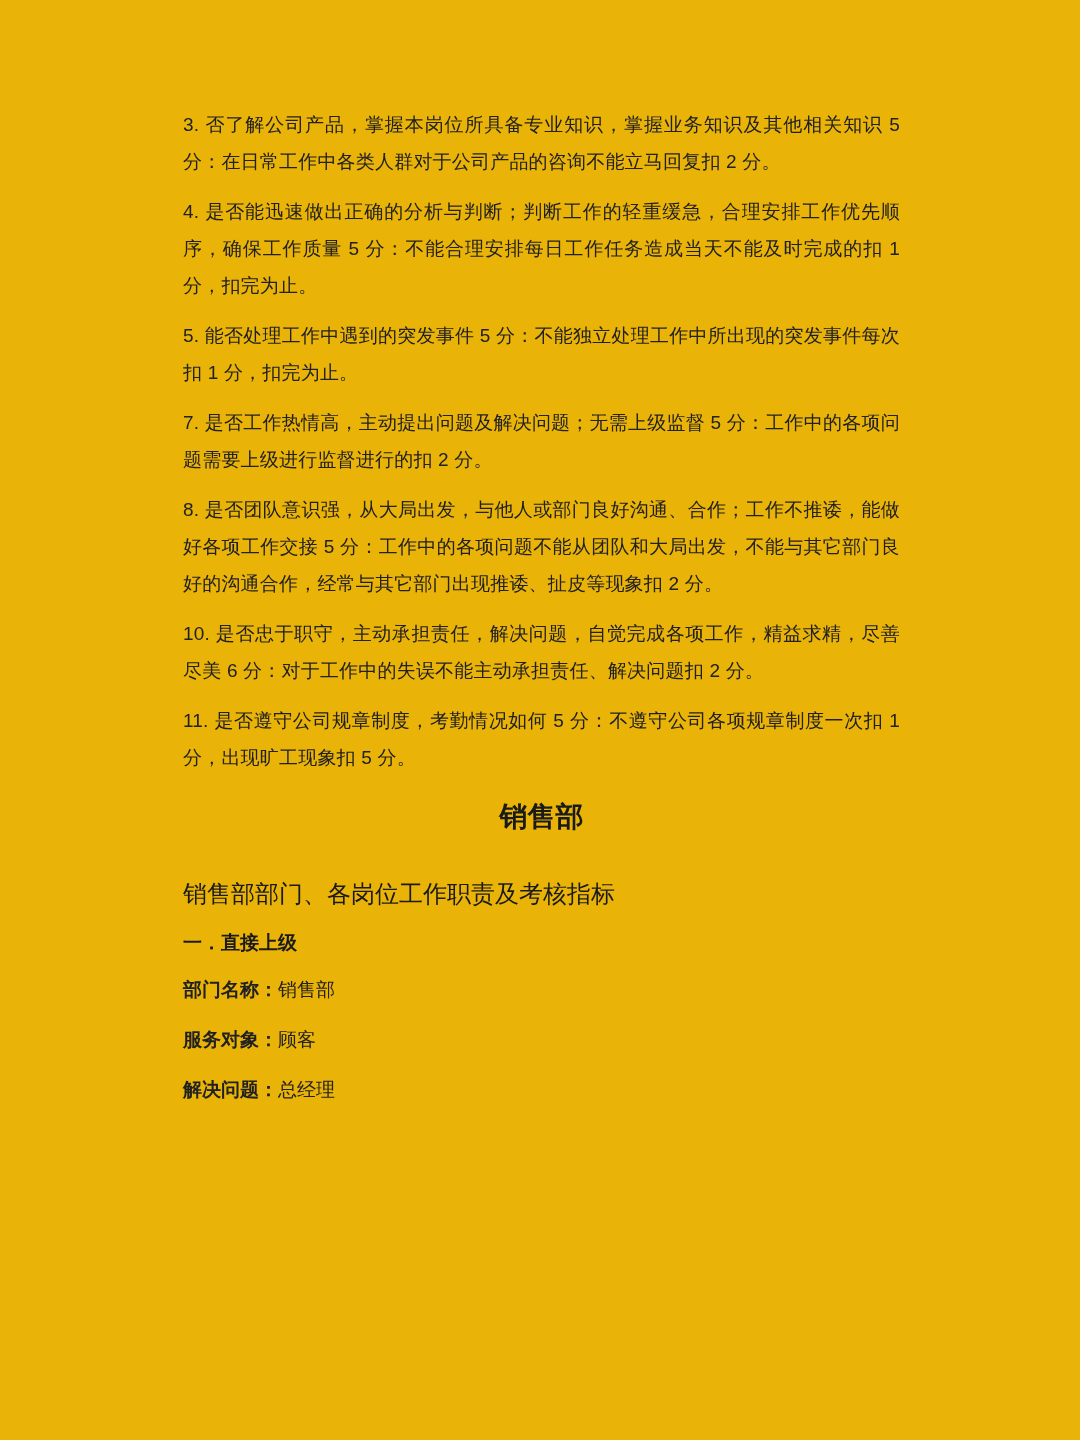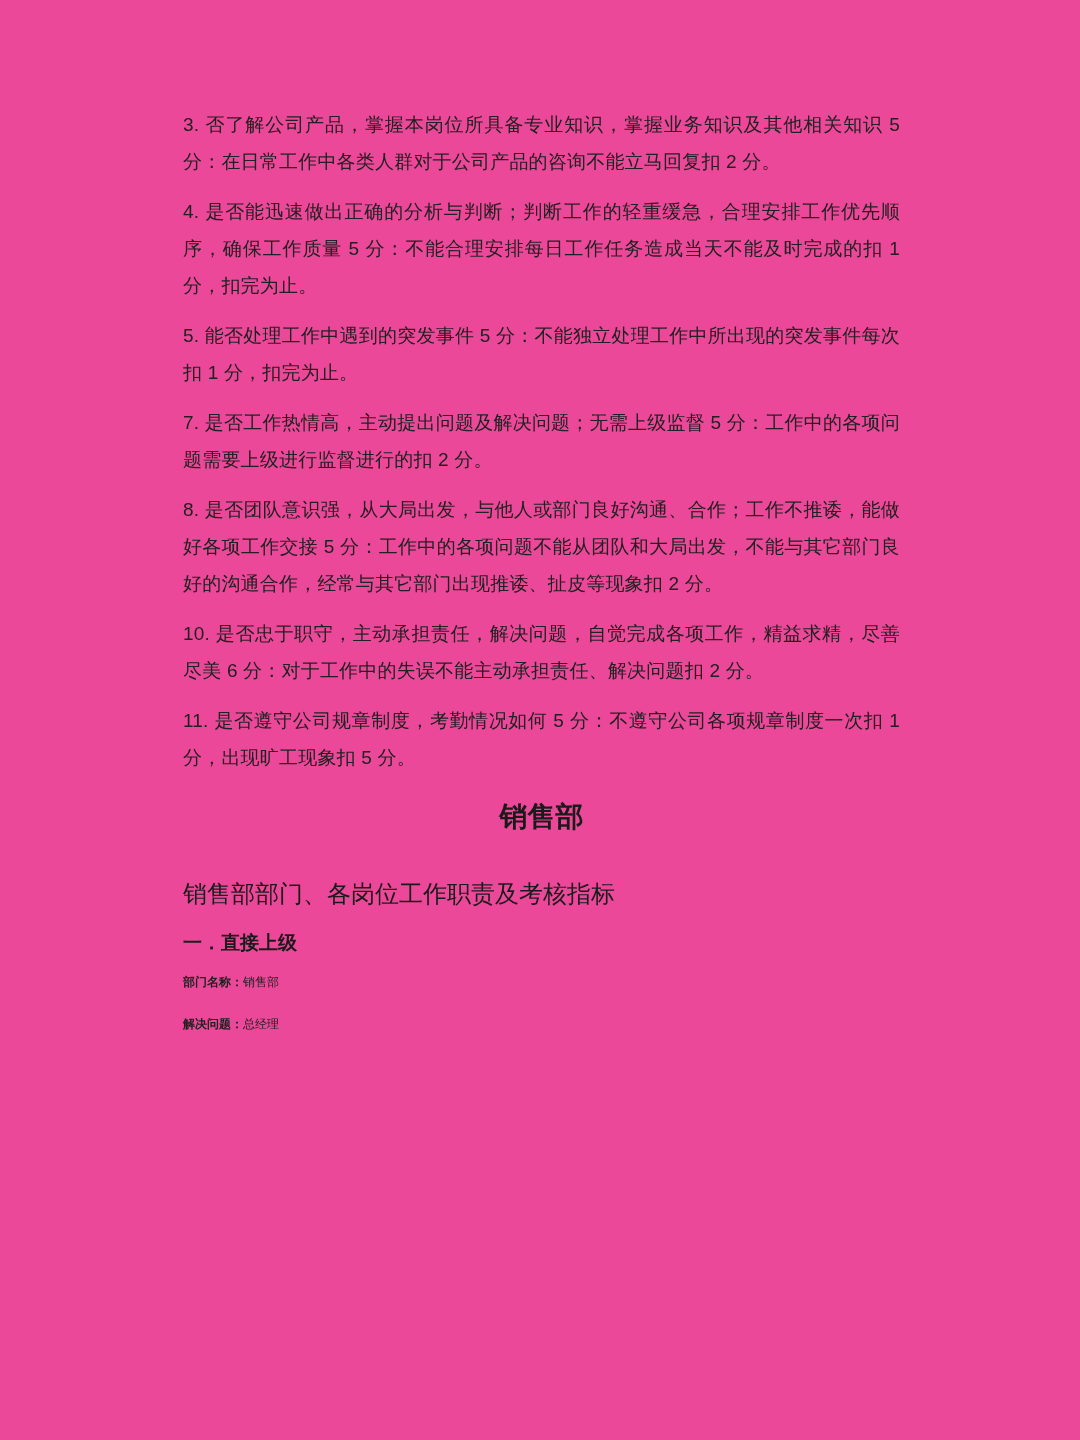--- a/index.html
+++ b/index.html
@@ -12,21 +12,21 @@
     height: 1440px;
     overflow: hidden;
     font-family: "Liberation Sans", "DejaVu Sans", sans-serif;
     color: #212121;
   }
   .page {
     box-sizing: border-box;
     width: 1080px;
     height: 1440px;
     padding: 106px 180px 40px 183px;
-    background: #ec4899;
+    background: #eab308;
   }
   .para {
     font-size: 19px;
     line-height: 37px;
     margin: 0 0 13px 0;
     text-align: justify;
     letter-spacing: 0.2px;
   }
   .center-heading {
     font-size: 28px;
@@ -42,23 +42,23 @@
     color: #1a1a1a;
   }
   .subsection-title {
     font-size: 19px;
     font-weight: 700;
     margin: 18px 0 0 0;
     line-height: 30px;
     color: #1a1a1a;
   }
   .field-row {
-    font-size: 12px;
+    font-size: 19px;
     line-height: 36px;
-    margin-top: 6px;
+    margin-top: 14px;
   }
   .field-label {
     font-weight: 700;
   }
   .field-value {
     font-weight: 400;
   }
 </style>
 </head>
 <body>
@@ -76,18 +76,21 @@
   <h1 class="center-heading">销售部</h1>
 
   <h2 class="section-title">销售部部门、各岗位工作职责及考核指标</h2>
 
   <h3 class="subsection-title">一．直接上级</h3>
 
   <div class="field-row">
     <span class="field-label">部门名称：</span><span class="field-value">销售部</span>
   </div>
 
+  <div class="field-row">
+    <span class="field-label">服务对象：</span><span class="field-value">顾客</span>
+  </div>
 
   <div class="field-row">
     <span class="field-label">解决问题：</span><span class="field-value">总经理</span>
   </div>
 
 </div>
 
 </body></html>

